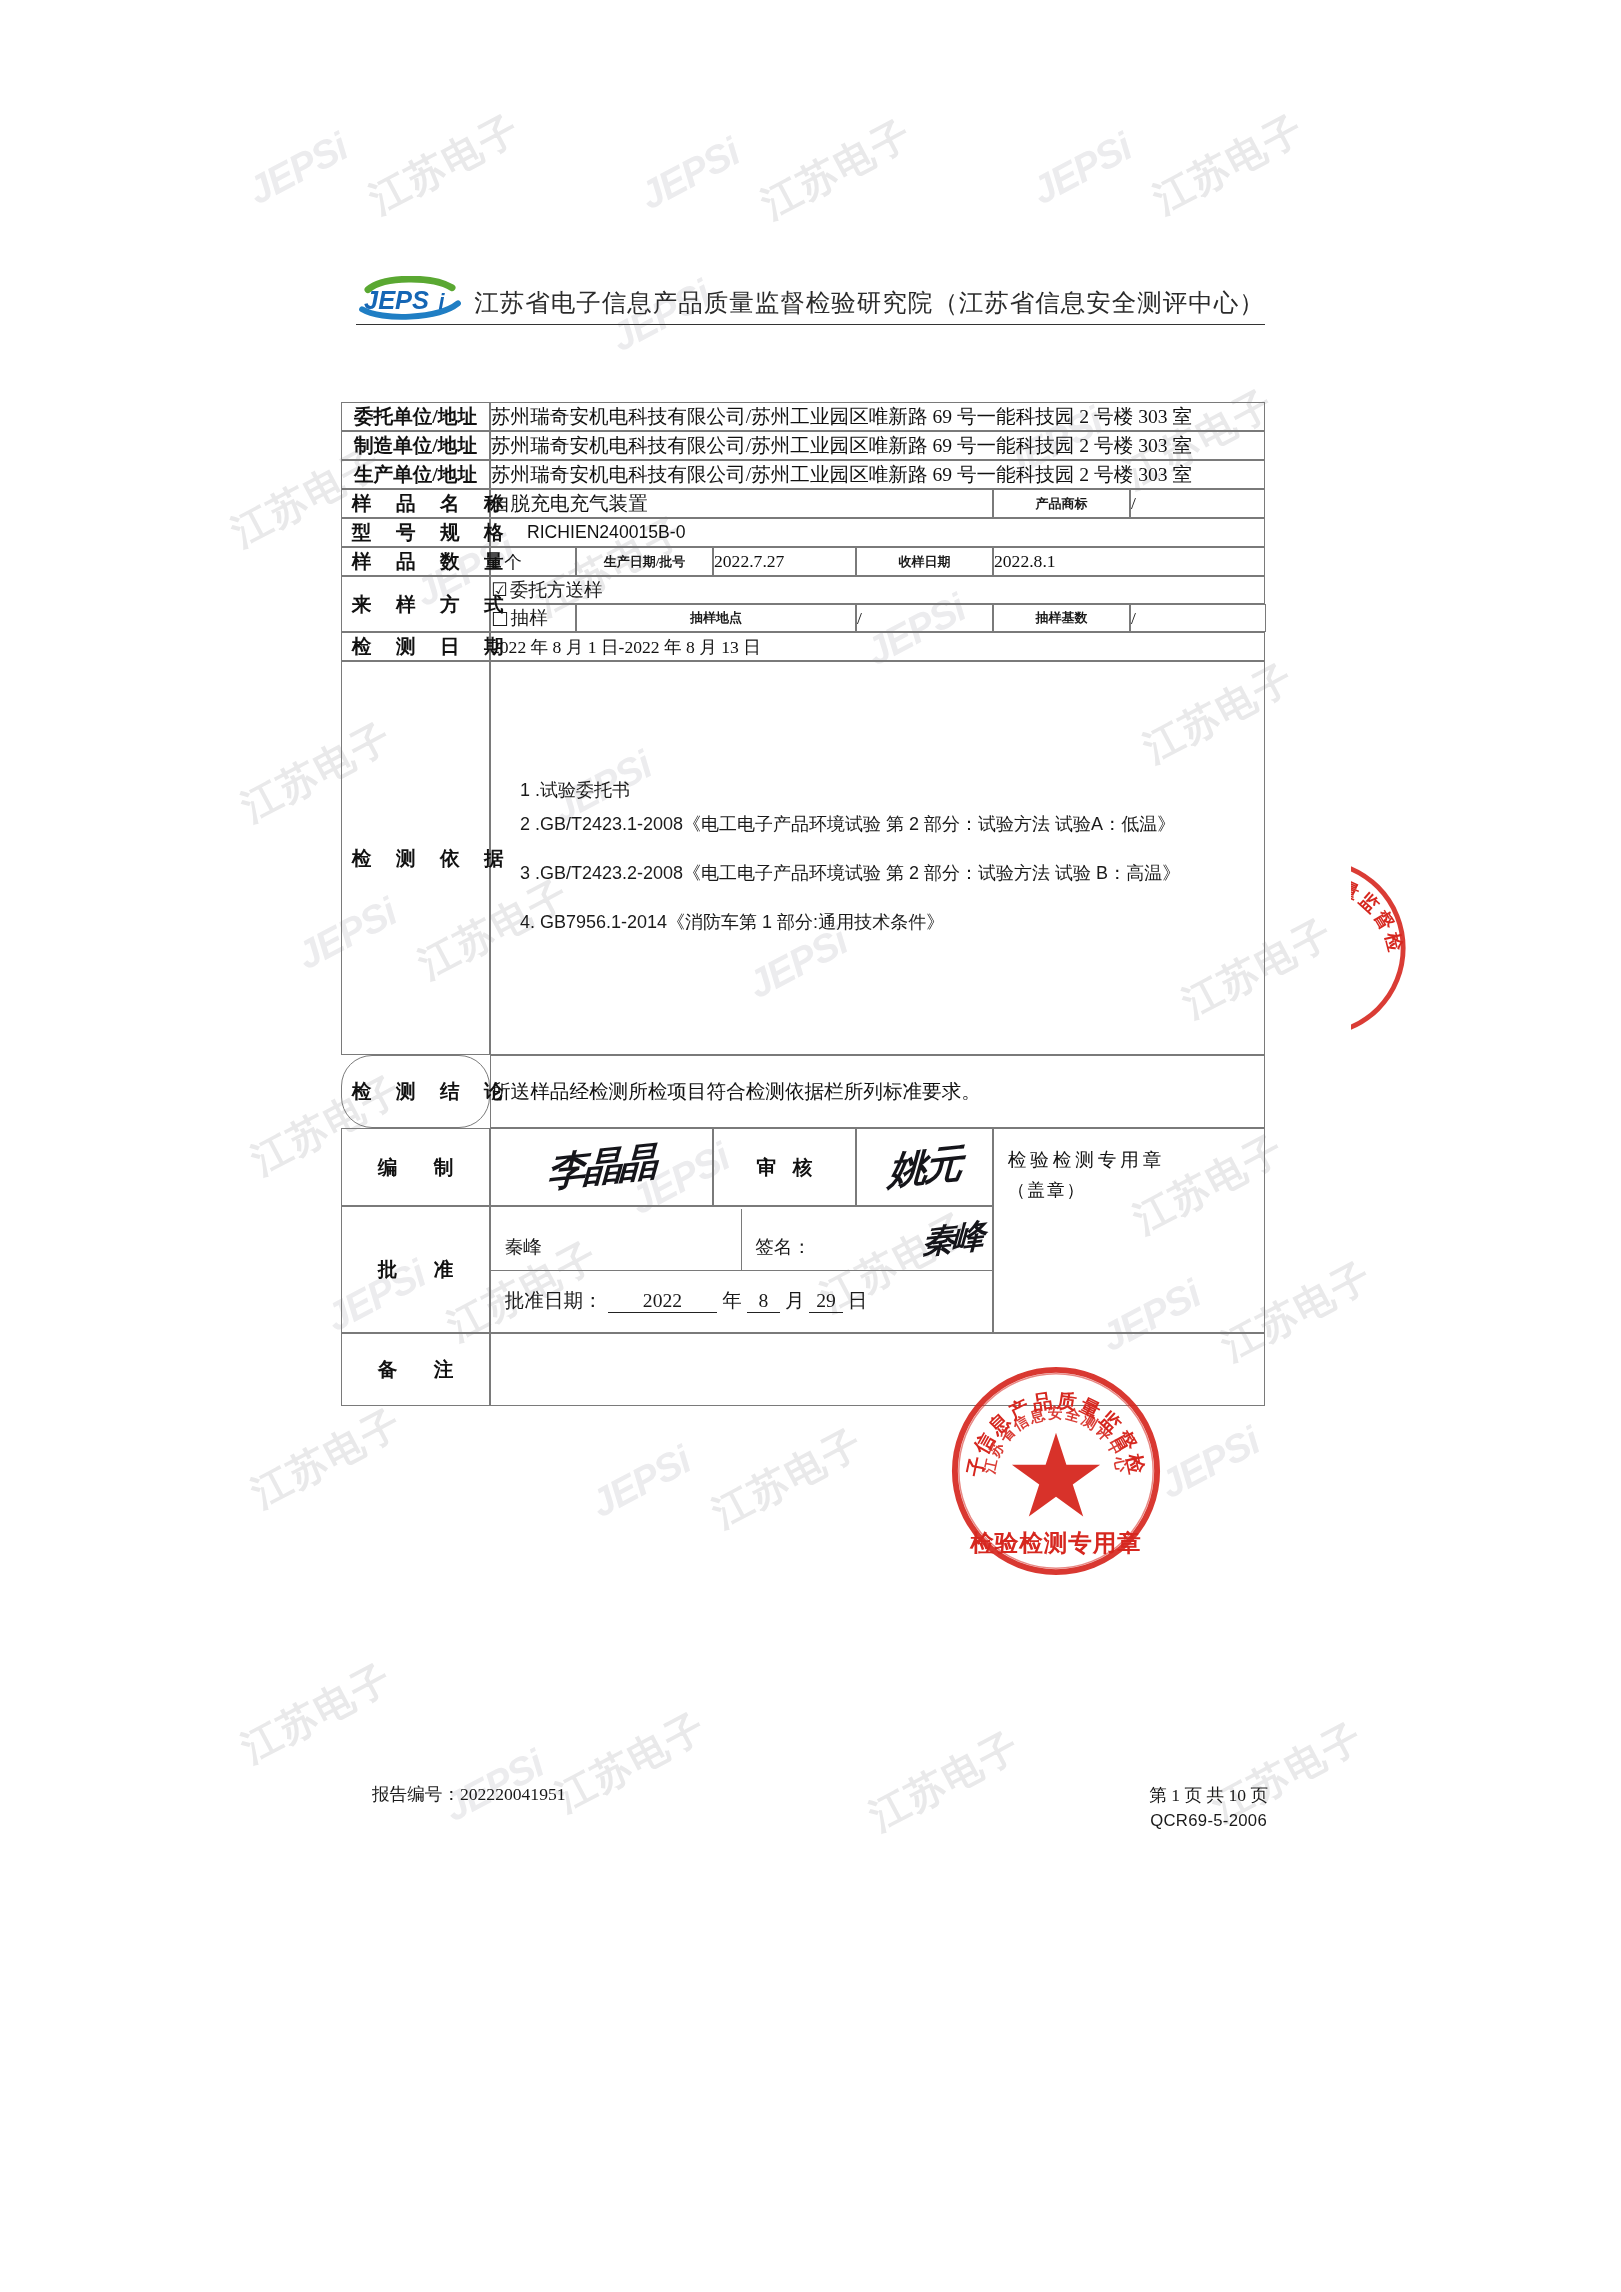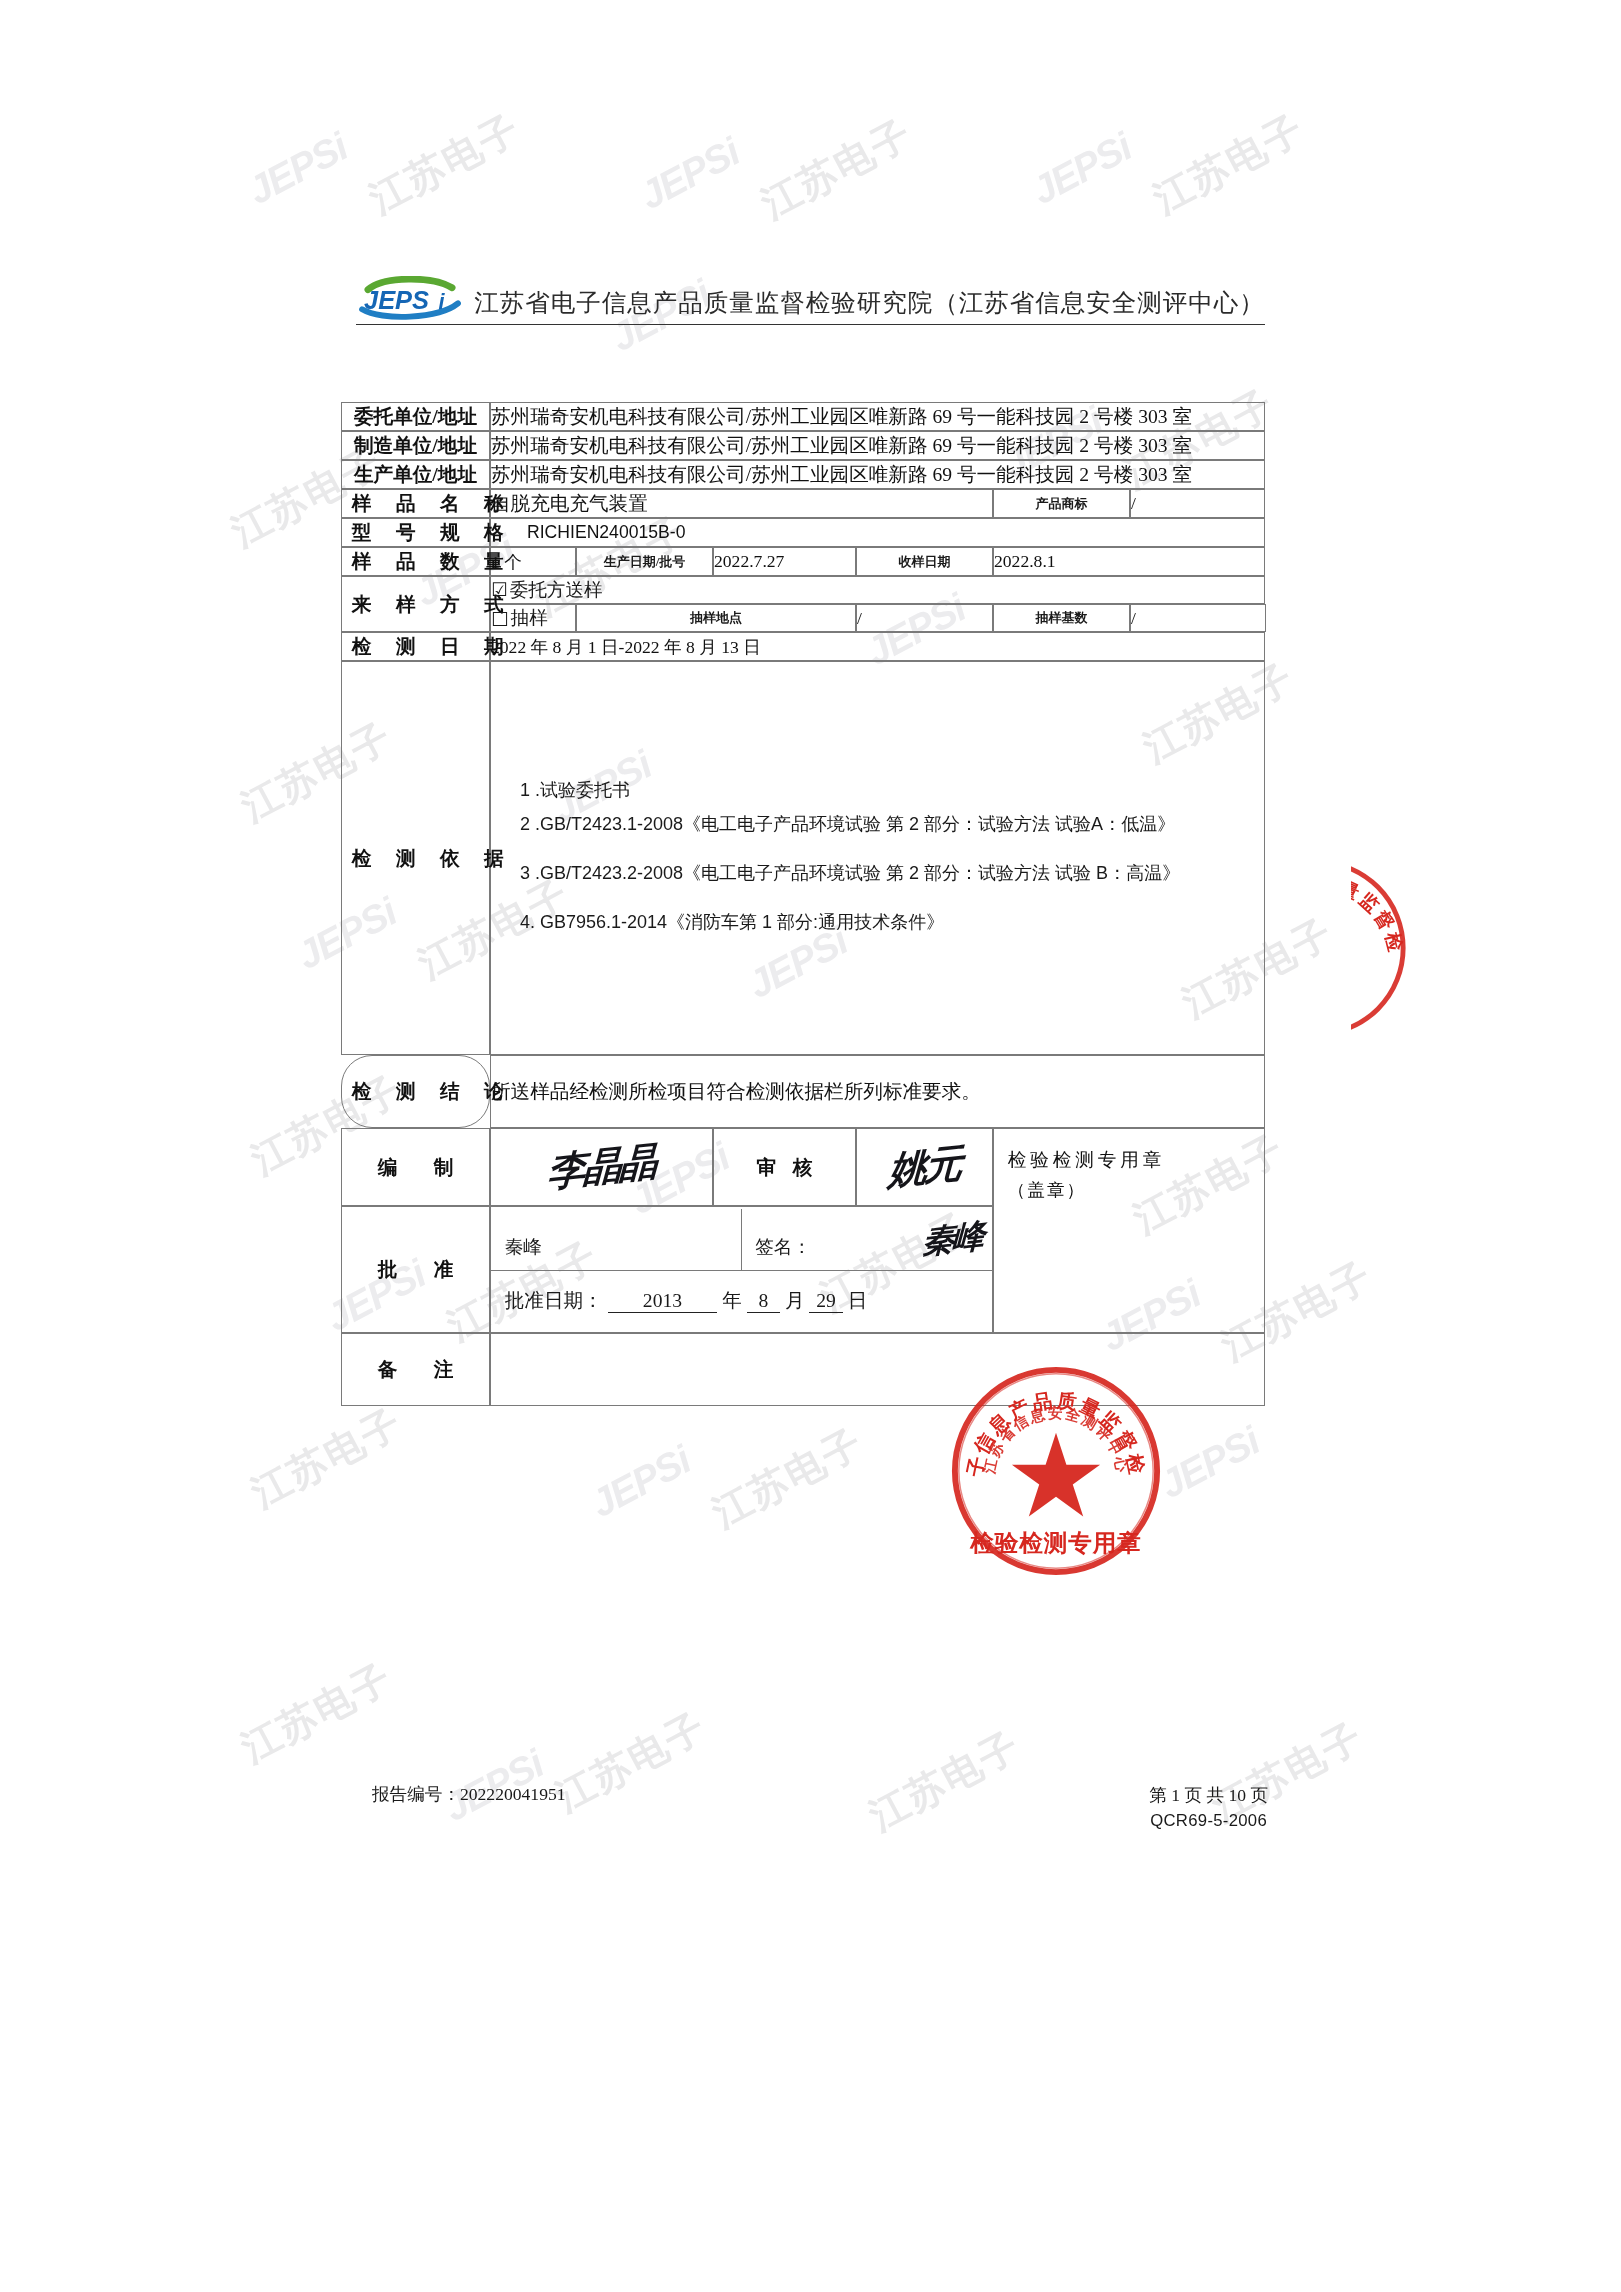--- a/index.html
+++ b/index.html
@@ -455,21 +455,21 @@
               </td>
               <td style="border-bottom:1.3px solid #7a7a7a; height:61px; vertical-align:bottom; position:relative;">
                 <div class="approve-name">签名：</div>
                 <span class="sig-ink" style="position:absolute; right:9.8px; bottom:7.8px; font-size:33px;">秦峰</span>
               </td>
             </tr>
             <tr>
               <td colspan="2" style="height:59px; vertical-align:middle;">
                 <div class="approve-date">
                   <span>批准日期：</span>
-                  <span class="u-line w-long">2013</span>
+                  <span class="u-line w-long">2022</span>
                   <span>年</span>
                   <span class="u-line w-s">8</span>
                   <span>月</span>
                   <span class="u-line w-s">29</span>
                   <span>日</span>
                 </div>
               </td>
             </tr>
           </tbody>
               </table>

